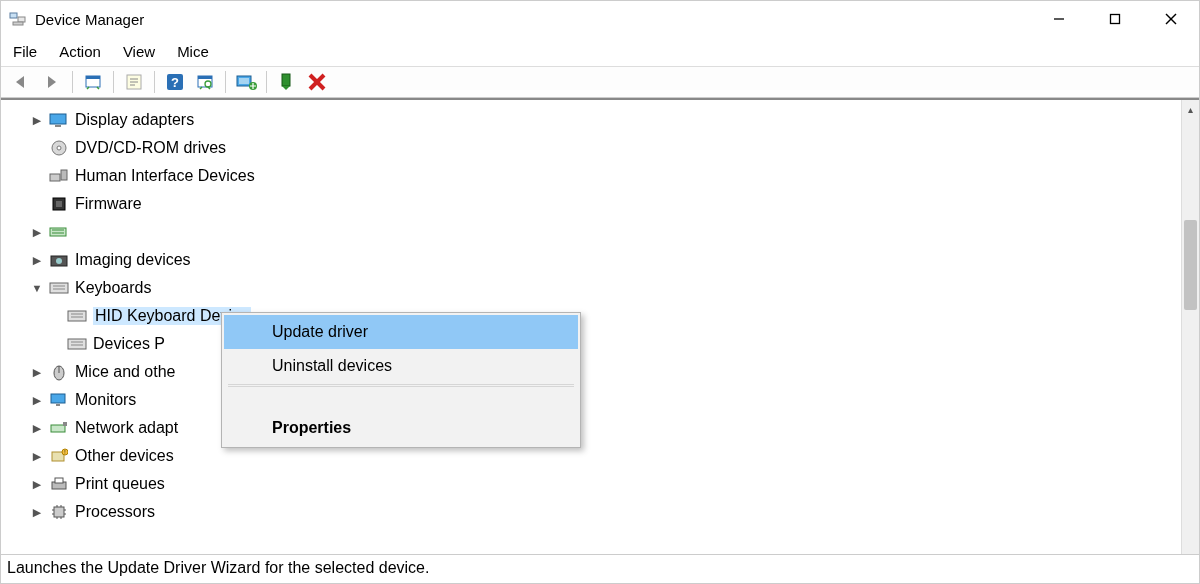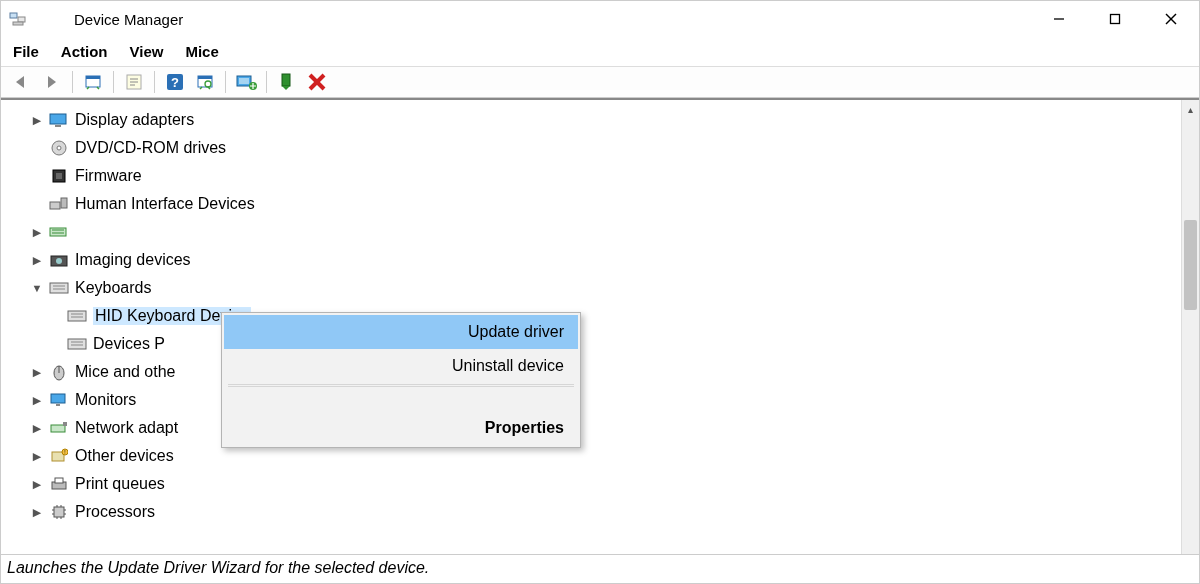--- a/index.html
+++ b/index.html
@@ -15,42 +15,41 @@
     flex-direction: column;
     border: 1px solid #ccc;
   }
   
   .titlebar {
     display: flex;
     align-items: center;
     height: 36px;
     padding: 0 0 0 8px;
     background: #fff;
-    gap: 39px;
   }
   .titlebar .app-icon {
     width: 18px; height: 18px; margin-right: 8px;
     display: inline-flex; align-items: center; justify-content: center;
   }
   .titlebar .title { font-size: 15px; color: #000; }
   .win-controls { margin-left: auto; display: flex; }
   .win-btn {
     width: 56px; height: 36px; display: flex;
     align-items: center; justify-content: center;
     font-size: 14px; color: #000;
   }
   
   .menubar {
     display: flex;
     gap: 22px;
     padding: 6px 12px;
     font-size: 15px;
     border-bottom: 1px solid #ddd;
   }
-  .menubar span { cursor: default; font-weight: bold; }
+  .menubar span { cursor: default; }
   
   .toolbar {
     display: flex;
     align-items: center;
     gap: 4px;
     padding: 3px 8px;
     border-bottom: 1px solid #ccc;
     background: #fdfdfd;
   }
   .tool-sep {
@@ -121,32 +120,30 @@
     background: #f2f2f2;
     border: 1px solid #b4b4b4;
     box-shadow: 3px 3px 6px rgba(0,0,0,.25);
     padding: 2px 2px;
     z-index: 10;
   }
   .ctx-item {
     padding: 8px 14px 8px 48px;
     font-size: 16px;
     position: relative;
-    text-align: right;
   }
   .ctx-item.hl { background: #90c8f6; }
   .ctx-sep { height:1px; background:#d6d6d6; margin:1px 4px; }
   .ctx-item.bold { font-weight: 700; margin-top: 24px; }
   
   .status {
     border-top: 1px solid #ccc;
     padding: 4px 6px 6px;
     font-size: 16px;
     background: #fff;
-    font-style: italic;
   }
 </style>
 </head>
 <body>
 
 <div class="titlebar">
   <span class="app-icon">
     <svg width="18" height="18" viewBox="0 0 18 18">
       <rect x="1" y="3" width="7" height="5" fill="#c8e0f4" stroke="#5a7ca0"></rect>
       <rect x="9" y="7" width="7" height="5" fill="#e8e8e8" stroke="#888"></rect>
@@ -269,37 +266,37 @@
             <circle cx="9" cy="9" r="7" fill="#d8d8d8" stroke="#777"></circle>
             <circle cx="9" cy="9" r="2" fill="#fff" stroke="#777"></circle>
           </svg>
         </span>
       <span>DVD/CD-ROM drives</span>
     </div>
 
     <div class="row">
       <span class="twisty"></span>
       <span class="dev-icon">
+          <svg width="20" height="16">
+            <rect x="1" y="6" width="10" height="7" fill="#ccc" stroke="#666"></rect>
+            <rect x="12" y="2" width="6" height="10" fill="#bbb" stroke="#666"></rect>
+          </svg>
+        </span>
+      <span>Human Interface Devices</span>
+    </div>
+
+    <div class="row">
+      <span class="twisty"></span>
+      <span class="dev-icon">
           <svg width="18" height="18">
             <rect x="3" y="3" width="12" height="12" fill="#333" stroke="#000"></rect>
             <rect x="6" y="6" width="6" height="6" fill="#666"></rect>
           </svg>
         </span>
       <span>Firmware</span>
-    </div>
-
-    <div class="row">
-      <span class="twisty"></span>
-      <span class="dev-icon">
-          <svg width="20" height="16">
-            <rect x="1" y="6" width="10" height="7" fill="#ccc" stroke="#666"></rect>
-            <rect x="12" y="2" width="6" height="10" fill="#bbb" stroke="#666"></rect>
-          </svg>
-        </span>
-      <span>Human Interface Devices</span>
     </div>
 
     <div class="row">
       <span class="twisty">▶</span>
       <span class="dev-icon">
           <svg width="20" height="14">
             <rect x="1" y="3" width="16" height="8" fill="#c8e6c8" stroke="#3a8d3a"></rect>
             <line x1="3" y1="5" x2="15" y2="5" stroke="#3a8d3a"></line>
             <line x1="3" y1="8" x2="15" y2="8" stroke="#3a8d3a"></line>
           </svg>
@@ -420,21 +417,21 @@
             <line x1="11" y1="2" x2="11" y2="4" stroke="#555"></line>
             <line x1="7" y1="14" x2="7" y2="16" stroke="#555"></line>
             <line x1="11" y1="14" x2="11" y2="16" stroke="#555"></line>
           </svg>
         </span>
       <span>Processors</span>
     </div>
 
     <div class="ctx">
       <div class="ctx-item hl">Update driver</div>
-      <div class="ctx-item">Uninstall device</div>
+      <div class="ctx-item">Uninstall devices</div>
       <div class="ctx-sep"></div>
       <div class="ctx-sep"></div>
       <div class="ctx-item bold">Properties</div>
     </div>
 
   </div>
   <div class="vscroll">
     <div class="up">▴</div>
     <div class="thumb"></div>
   </div>

